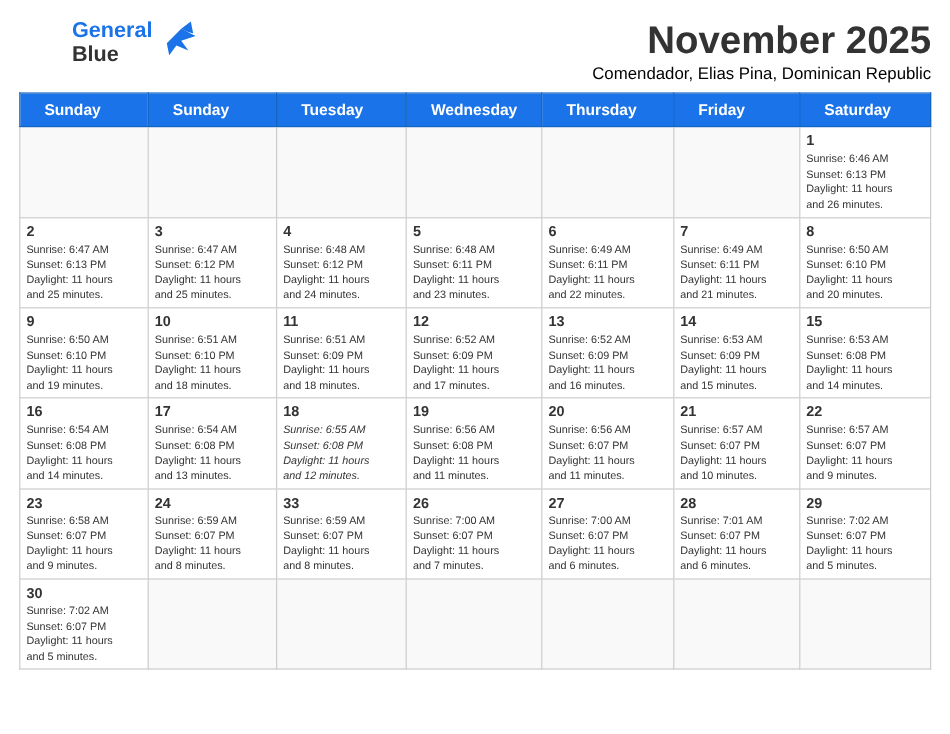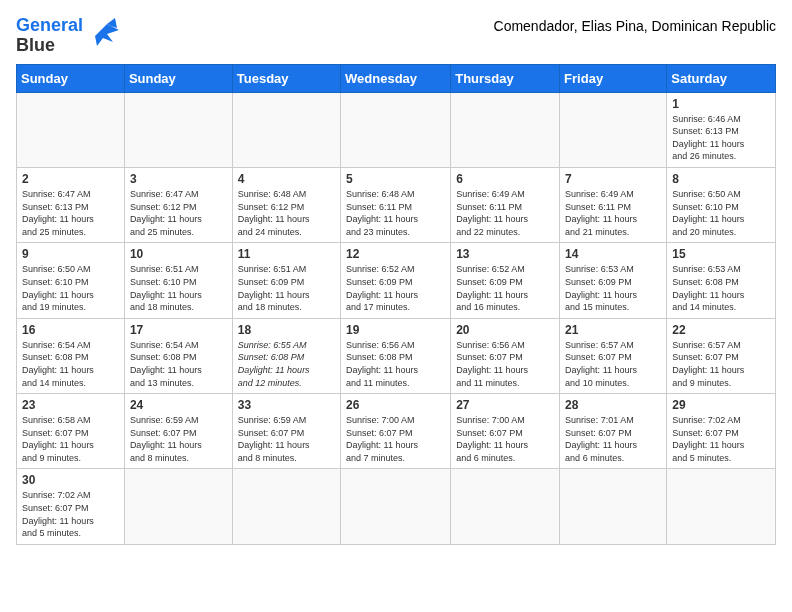--- a/index.html
+++ b/index.html
@@ -19,20 +19,21 @@
     .logo {
       display: flex;
       flex-direction: column;
       align-items: flex-start;
     }
     .logo-text {
       font-size: 18px;
       font-weight: bold;
       color: #333;
       line-height: 1.1;
+      margin-left: 44px;
     }
     .logo-text span {
       color: #1a73e8;
     }
     .title-section {
       text-align: right;
     }
     .month-title {
       font-size: 32px;
       font-weight: bold;
@@ -47,21 +48,21 @@
     .calendar {
       width: 100%;
       border-collapse: collapse;
       border: 1px solid #ccc;
     }
     .calendar th {
       background-color: #1a73e8;
       color: #fff;
       font-size: 13px;
       font-weight: bold;
-      padding: 6px 4px;
+      padding: 6px 20px;
       text-align: left;
       border: 1px solid #1565c0;
     }
     .calendar td {
       border: 1px solid #ccc;
       vertical-align: top;
       padding: 4px 5px;
       width: 113px;
       min-height: 80px;
       font-size: 9.5px;
@@ -95,20 +96,21 @@
   <div class="logo">
     <div style="display:flex;align-items:center;">
       <span class="logo-text"><span>General</span><br>Blue</span>
       <svg width="38" height="32" viewBox="0 0 38 32" style="margin-left:4px;margin-top:-8px;">
         <polygon points="8,20 20,8 32,14 20,18 26,26 16,22 10,30" fill="#1a73e8"></polygon>
         <polygon points="20,8 28,2 30,12 24,10" fill="#1a73e8"></polygon>
       </svg>
     </div>
   </div>
   <div class="title-section">
+    <div class="month-title">November 2025</div>
     <div class="subtitle">Comendador, Elias Pina, Dominican Republic</div>
   </div>
 </div>
 
 <table class="calendar">
   <thead>
     <tr>
     <th>Sunday</th>
         <th>Sunday</th>
         <th>Tuesday</th>

